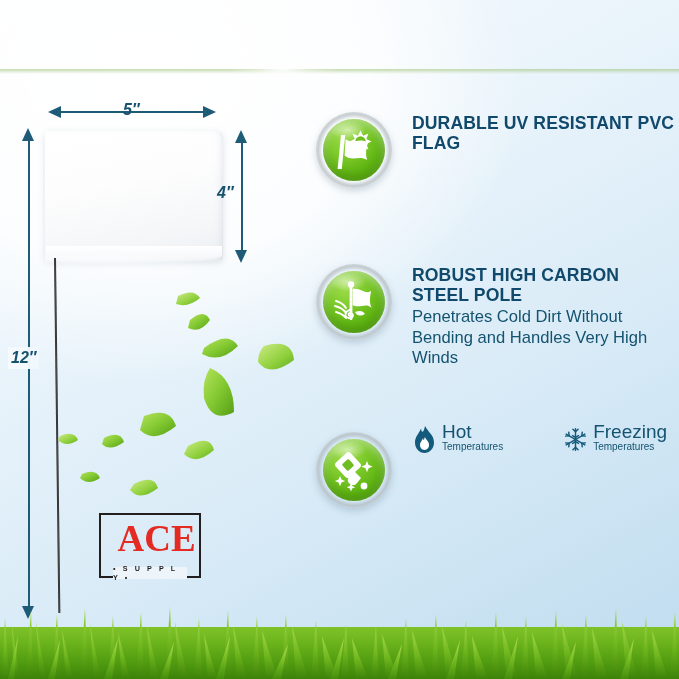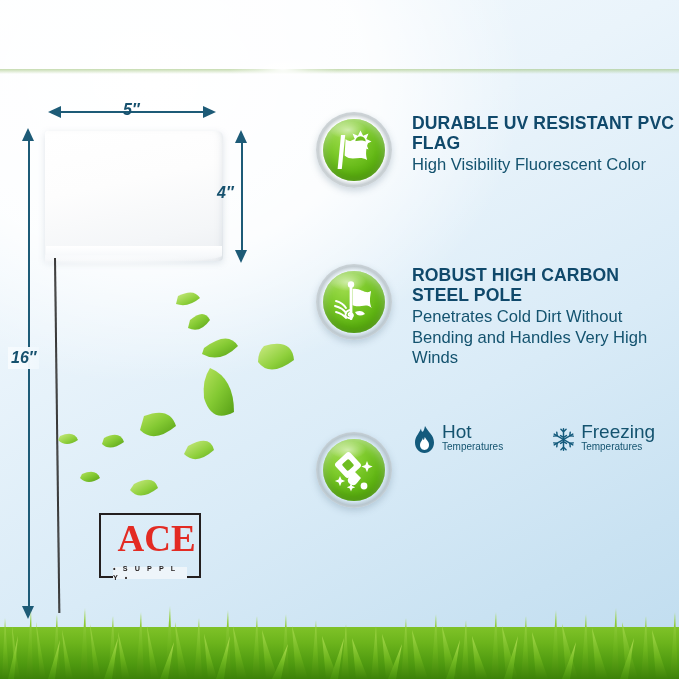--- a/index.html
+++ b/index.html
@@ -150,21 +150,21 @@
   }
   .feature-text { margin-left:100px; padding-top:10px; }
   .feature-head {
     color:#10496b; font-weight:bold; font-size:17.6px; line-height:19.6px;
     letter-spacing:0.1px; text-transform:uppercase;
   }
   .feature-body {
     color:#14536f; font-size:16.6px; line-height:20.4px; margin-top:2px;
   }
 
-  #temp-row { margin-left:100px; margin-top:8px; display:flex; gap:48px; align-items:center; }
+  #temp-row { margin-left:100px; margin-top:8px; display:flex; gap:60px; align-items:center; }
   .temp-item { display:flex; align-items:center; gap:5px; }
   .temp-icon { width:25px; height:29px; flex:0 0 auto; }
   .temp-txt { line-height:15px; }
   .temp-big { color:#14536f; font-size:19px; display:block; }
   .temp-small { color:#14536f; font-size:10px; display:block; }
 </style>
 </head>
 <body>
 
 <div id="stage">
@@ -182,21 +182,21 @@
   <div class="dim-label" id="dim-w-label">5″</div>
 
   <div class="dimline" id="dim-h-line"></div>
   <div class="arrowhead" id="dim-h-arrow-t"></div>
   <div class="arrowhead" id="dim-h-arrow-b"></div>
   <div class="dim-label" id="dim-h-label">4″</div>
 
   <div class="dimline" id="dim-t-line"></div>
   <div class="arrowhead" id="dim-t-arrow-t"></div>
   <div class="arrowhead" id="dim-t-arrow-b"></div>
-  <div class="dim-label" id="dim-t-label">16″</div>
+  <div class="dim-label" id="dim-t-label">12″</div>
 
   <div id="leaves">
     <svg width="260" height="240" viewBox="0 0 260 240" style="position:absolute;left:58px;top:278px;">
       <defs>
         <linearGradient id="lg" x1="0" y1="0" x2="1" y2="1">
           <stop offset="0" stop-color="#b6e25d"></stop>
             <stop offset="0.5" stop-color="#83c932"></stop>
             <stop offset="1" stop-color="#569f15"></stop>
         </linearGradient>
         <linearGradient id="lg2" x1="0" y1="0" x2="1" y2="1">
@@ -319,21 +319,20 @@
               <circle cx="29.5" cy="14.5" r="5.2" fill="#6ebd20"></circle>
               <path d="M10 8 l4.2 0 -3.4 34 -4.2 0z"></path>
               <path d="M14.6 12 c7 6 13 -2 22.5 3.5 c-3 9.5 -2 13 -1 17.5 c-8 -5 -15 2 -22.5 -4.5z"></path>
             </g>
           </svg>
         </div>
         <div class="badge-gloss"></div>
       </div>
       <div class="feature-text">
         <div class="feature-head">DURABLE UV RESISTANT PVC FLAG</div>
-        <div class="feature-body">High Visibility Fluorescent Color</div>
       </div>
     </div>
 
     <div class="feature" style="min-height:160px;">
       <div class="badge">
         <div class="badge-inner">
           <svg width="46" height="46" viewBox="0 0 46 46">
             <g fill="#ffffff">
               <circle cx="20" cy="5.5" r="3.2"></circle>
               <rect x="18.6" y="7" width="2.8" height="34" rx="1"></rect>

